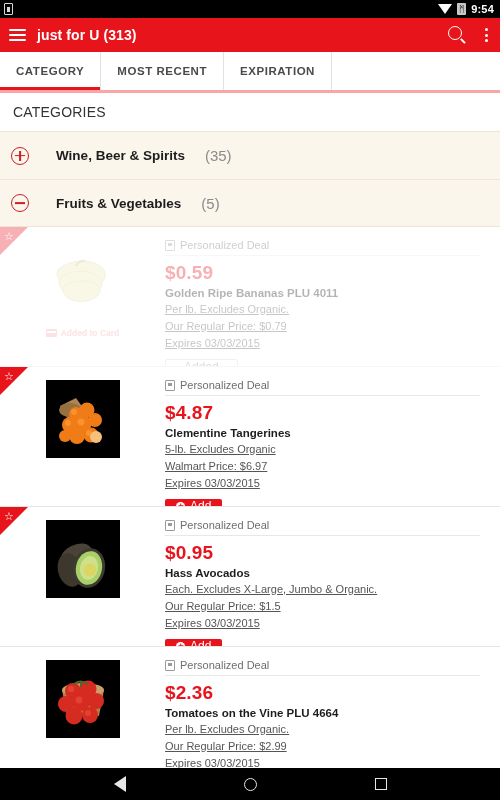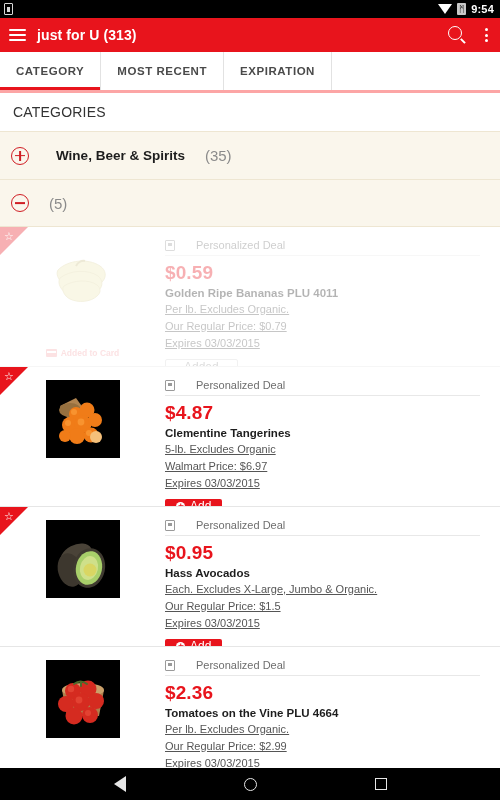--- a/index.html
+++ b/index.html
@@ -79,27 +79,27 @@
             border-top:28px solid #e8141c; border-right:28px solid transparent; }
   .ribbon-star { position:absolute; top:4px; left:4px; font-size:11px; color:#fff; line-height:1; }
 
   .thumb-col { width:165px; flex:0 0 165px; position:relative;
                display:flex; flex-direction:column; align-items:center; padding-top:13px; }
   .thumb { width:74px; height:78px; background:#000; display:flex;
            align-items:center; justify-content:center; overflow:hidden; }
   .thumb.plain { background:#fff; }
   .thumb svg { width:100%; height:100%; display:block; }
 
-  .added-card { position:absolute; bottom:8px; display:flex; align-items:center; gap:4px;
+  .added-card { position:absolute; bottom:28px; display:flex; align-items:center; gap:4px;
                 font-size:8.5px; color:#f6a8ac; font-weight:bold; }
   .card-ic { width:11px;height:8px;background:#f6a8ac;border-radius:1px;position:relative; }
   .card-ic::after{content:"";position:absolute;left:1px;right:1px;top:2px;height:1.5px;background:#fff;}
 
   .info { flex:1; padding:12px 14px 0 0; display:flex; flex-direction:column; }
-  .deal-line { display:flex; align-items:center; gap:21px; padding-bottom:4px;
+  .deal-line { display:flex; align-items:center; gap:5px; padding-bottom:4px;
                border-bottom:1px solid #e8e8e8; margin-right:6px; }
   .deal-ic { width:10px;height:11px;border:1.3px solid #9a9a9a;border-radius:1px;position:relative;flex:0 0 auto; }
   .deal-ic::after{content:"";position:absolute;left:2px;right:2px;top:2px;bottom:4px;background:#9a9a9a;}
   .deal-text { font-size:11px; color:#6e6e6e; }
   .price { font-size:19px; color:#e8141c; font-weight:bold; margin-top:6px; letter-spacing:.1px; }
   .pname { font-size:11.5px; font-weight:bold; color:#1d1d1d; margin-top:3px; }
   .pdesc { font-size:11px; color:#555; margin-top:2.5px; line-height:1.32;text-decoration:underline; }
 
   .btn-add { margin-top:9px; align-self:flex-start; background:#e8141c; color:#fff;
              border:none; border-radius:2px; height:21px; padding:0 11px;
@@ -166,20 +166,21 @@
   <div class="cat-header">CATEGORIES</div>
 
   <div class="cat-row">
     <span class="circ plus"></span>
     <span class="cat-label">Wine, Beer &amp; Spirits</span>
     <span class="cat-count">(35)</span>
   </div>
 
   <div class="cat-row last">
     <span class="circ"></span>
+    <span class="cat-label">Fruits &amp; Vegetables</span>
     <span class="cat-count">(5)</span>
   </div>
 
   <div class="item dim">
     <div class="ribbon"></div>
     <div class="ribbon-star">☆</div>
     <div class="thumb-col">
       <div class="thumb plain">
         <svg viewBox="0 0 74 78" aria-hidden="true">
           <g fill="#efe9b4" stroke="#ded5a0" stroke-width="1">

